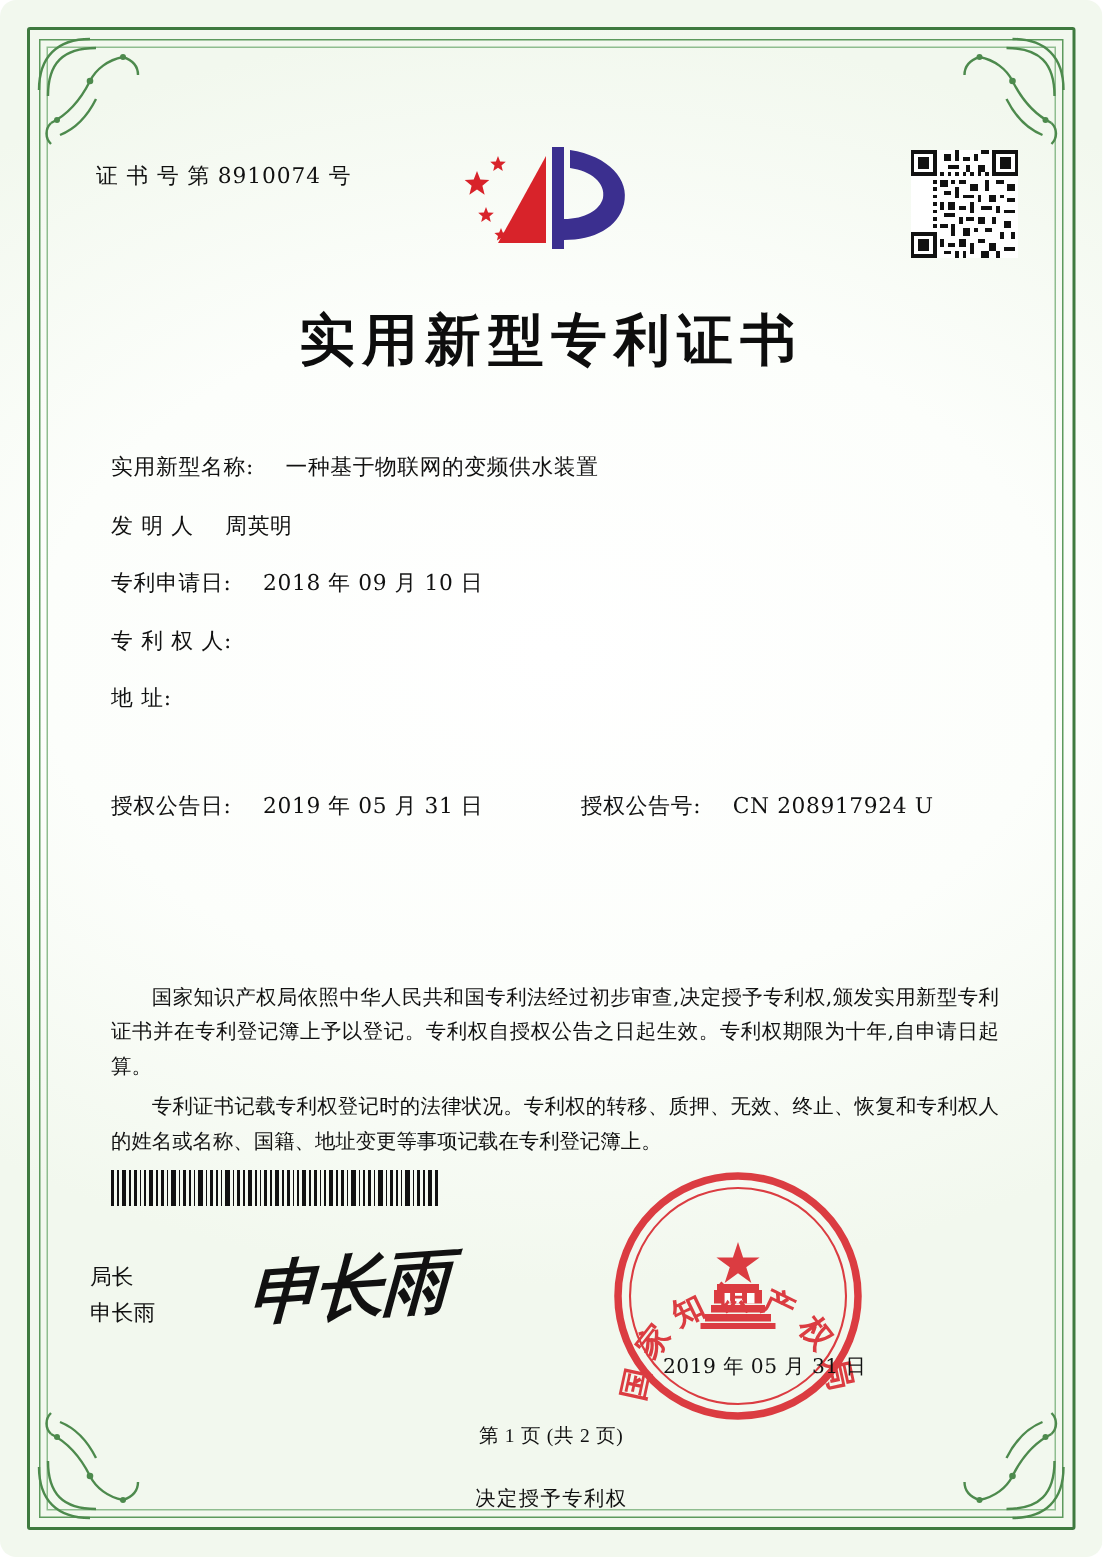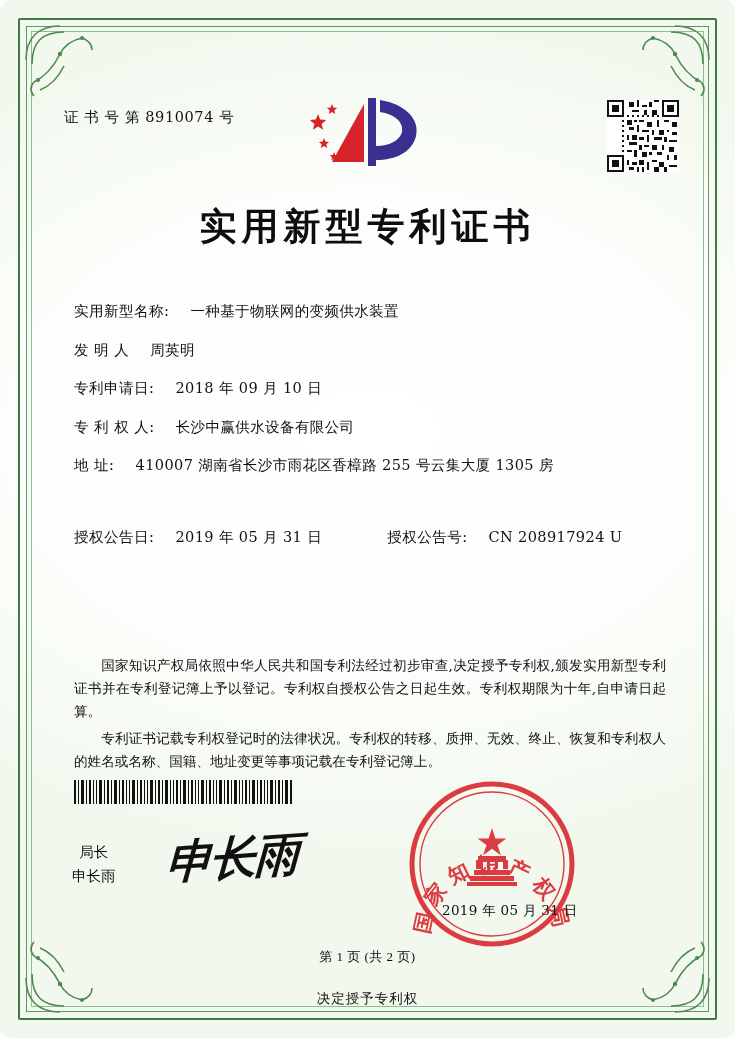--- a/index.html
+++ b/index.html
@@ -143,26 +143,25 @@
   
   .barcode {
     position: absolute;
     left: 18px; top: 730px;
     width: 218px; height: 24px;
   }
 
   
   .sig-label {
     position: absolute;
-    left: 16px; top: 790px;
+    left: 4px; top: 790px;
     font-family: "DejaVu Serif", "Liberation Serif", serif;
     font-size: 14.5px;
     line-height: 24px;
     color: #111;
-    text-align: center;
   }
   .sig-script {
     position: absolute;
     left: 110px; top: 778px;
     font-family: "DejaVu Serif", "Liberation Serif", serif;
     font-size: 46px;
     font-style: italic;
     font-weight: bold;
     color: #111;
     letter-spacing: -2px;
@@ -416,26 +415,24 @@
       </div>
 
 
       <div class="field">
         <span class="k">专利申请日:</span>
         <span class="v">2018 年 09 月 10 日</span>
       </div>
 
       <div class="field">
         <span class="k">专 利 权 人:</span>
-        <span class="v">长沙中赢供水设备有限公司</span>
       </div>
 
       <div class="field">
         <span class="k">地     址:</span>
-        <span class="v">410007 湖南省长沙市雨花区香樟路 255 号云集大厦 1305 房</span>
       </div>
 
       <div class="field">
         <span class="k">授权公告日:</span>
         <span class="v">2019 年 05 月 31 日</span>
         <span class="k2">授权公告号:</span>
         <span class="v">CN 208917924 U</span>
       </div>
 
     </div>

